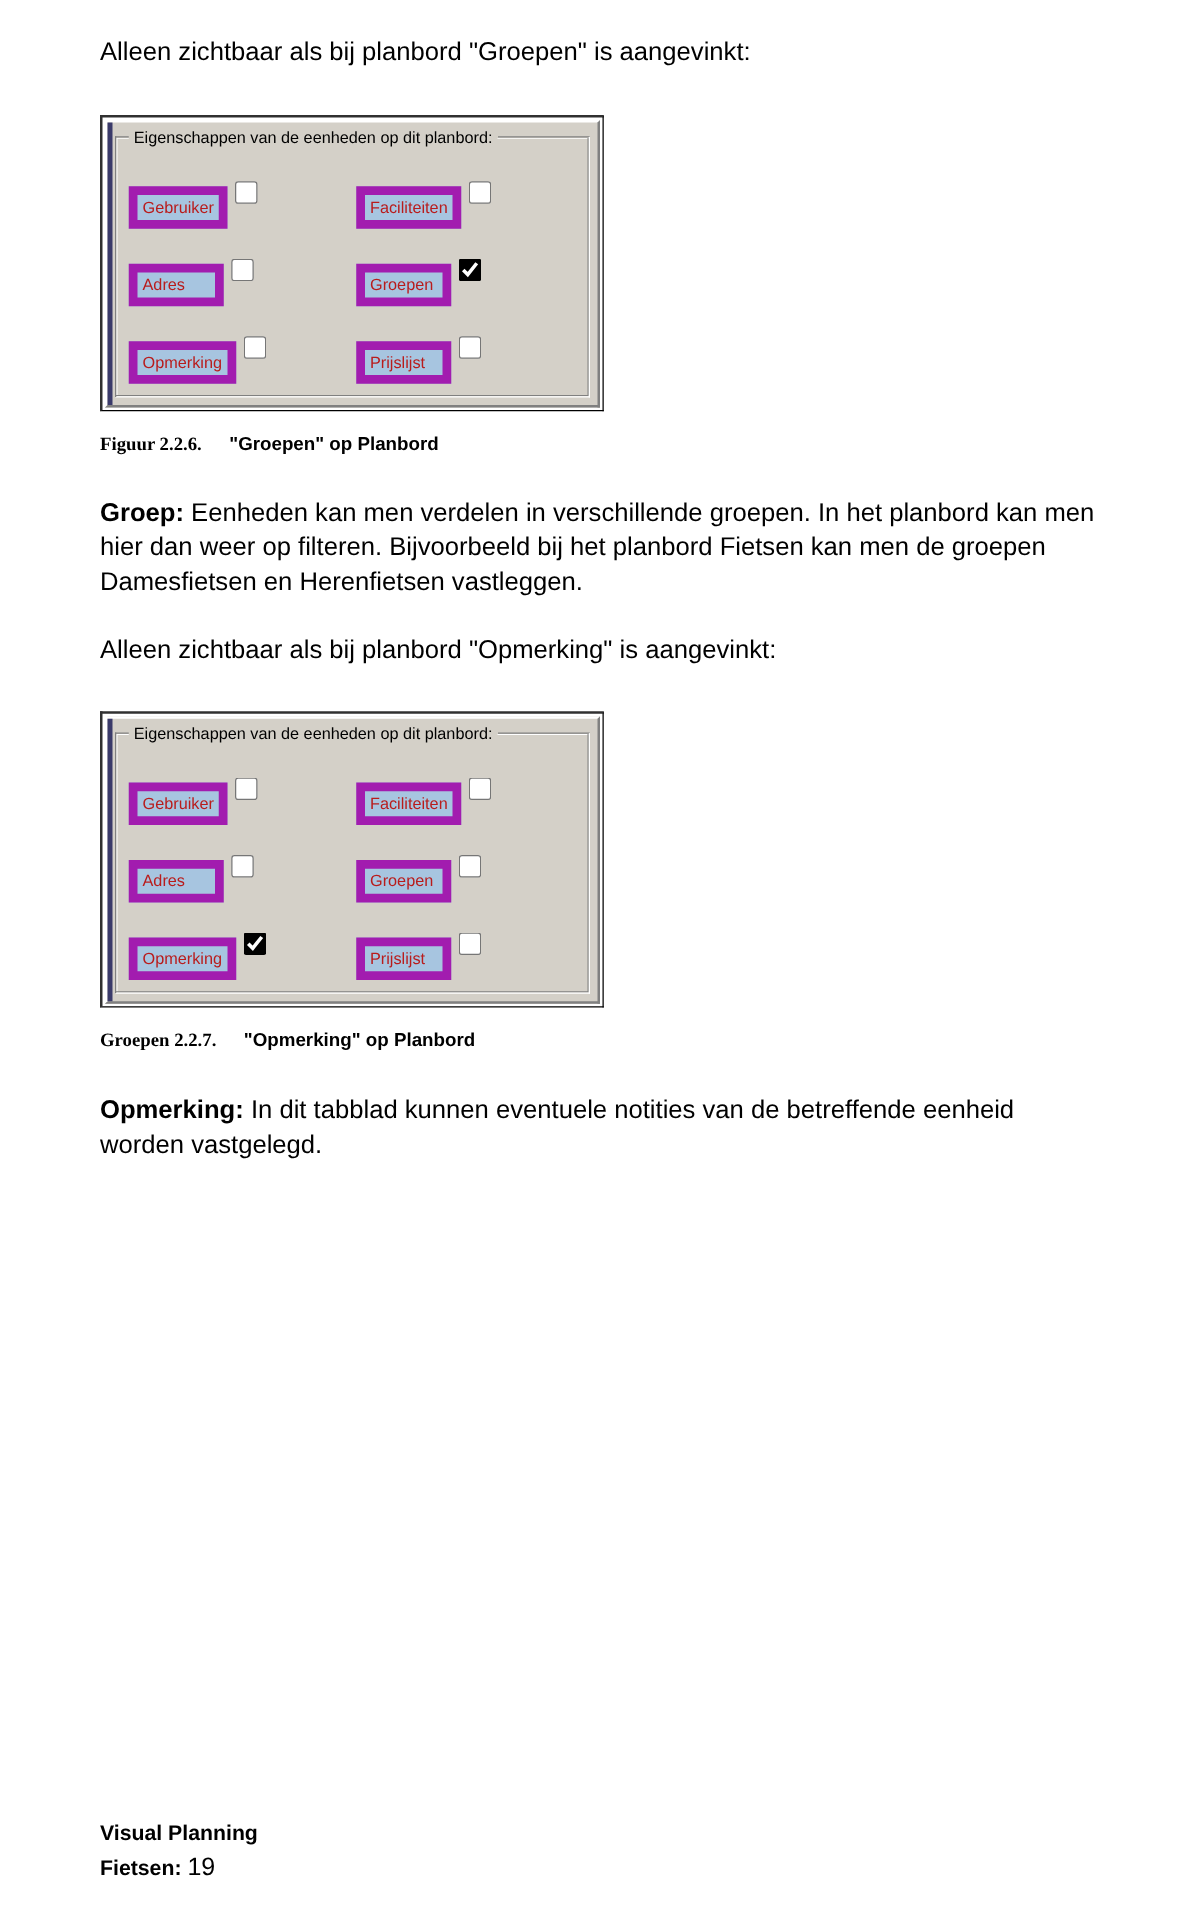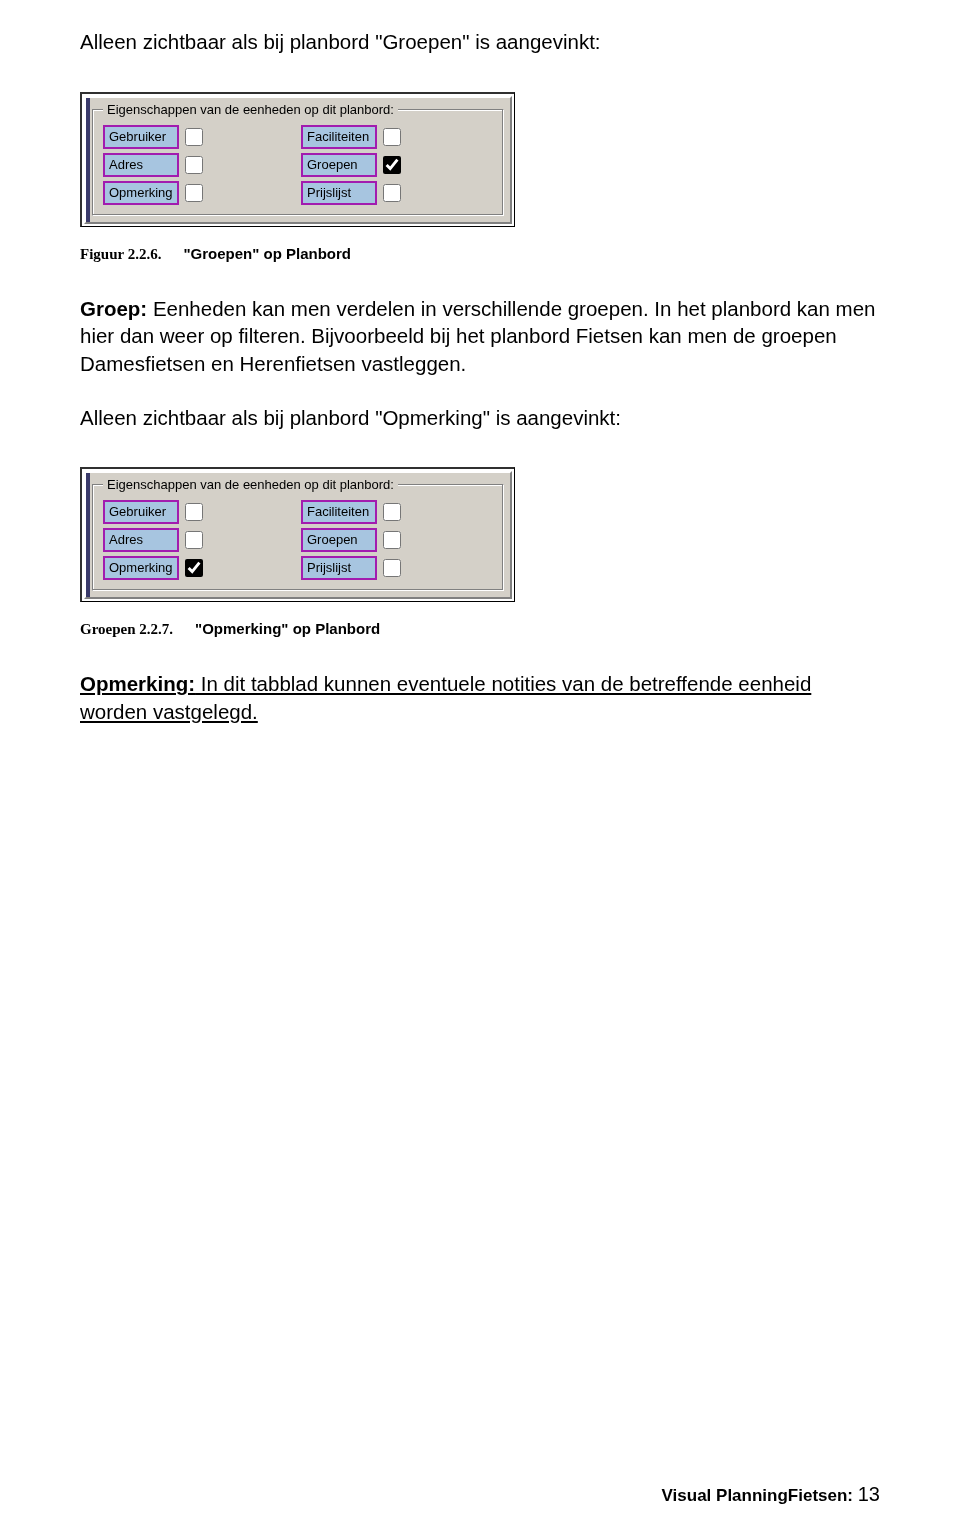--- a/index.html
+++ b/index.html
@@ -17,21 +17,20 @@
     box-sizing: border-box;
     position: relative;
   }
   .body-text {
     font-size: 20.5px;
     line-height: 1.35;
     margin: 0 0 26px 0;
   }
   .body-text.last {
     margin-bottom: 0;
-    text-decoration: underline;
   }
   .bold {
     font-weight: bold;
   }
 
   
   .groupbox-wrap {
     width: 410px;
     margin: 36px 0 18px 0;
   }
@@ -59,48 +58,49 @@
     margin: 0 0 0 6px;
     border: 1px solid #808080;
     border-right-color: #ffffff;
     border-bottom-color: #ffffff;
     box-shadow: inset -1px -1px 0 #808080, inset 1px 1px 0 #ffffff;
     padding: 6px 10px 10px 10px;
     font-family: Tahoma, Arial, sans-serif;
     font-size: 13px;
     color: #000;
     box-sizing: border-box;
-    width: 412px;
+    width: 380px;
   }
   fieldset.gb legend {
     padding: 0 4px;
     background: #d4d0c8;
   }
   .gb-grid {
     display: grid;
     grid-template-columns: 1fr 1fr;
     row-gap: 4px;
     column-gap: 6px;
     margin-top: 2px;
   }
   .gb-row {
     display: flex;
     align-items: center;
     gap: 6px;
   }
   .gb-label {
     flex: 0 0 76px;
     background: #a7c5e0;
-    border: 2px solid #a21caf;
+    border: 7px solid #a21caf;
     padding: 2px 4px;
     font-size: 13px;
     line-height: 16px;
-    color: #000000;
+    color: #b91c1c;
     box-sizing: border-box;
     white-space: nowrap;
+    margin-top: 24px;
   }
   .gb-check {
     width: 18px;
     height: 18px;
     accent-color: #000;
     margin: 0;
   }
   .darkbar {
     position: absolute;
     left: 0;
@@ -128,20 +128,21 @@
     bottom: 30px;
     left: 80px;
     right: 80px;
     font-size: 17px;
     line-height: 1.45;
   }
   .footer-row {
     display: flex;
     justify-content: flex-end;
     align-items: baseline;
+    flex-direction: column;
   }
   .footer .pagelabel .num {
     font-size: 20px;
   }
 </style>
 </head>
 <body>
 
 <div class="page">
 
@@ -241,18 +242,18 @@
   </p>
 
   <p class="body-text last">
     <span class="bold">Opmerking:</span><span> In dit tabblad kunnen eventuele notities van de betreffende eenheid worden vastgelegd.</span>
   </p>
 
   <div class="footer">
     <div class="footer-row">
       <span class="bold">Visual Planning</span>
       <span class="pagelabel">
-        <span class="bold">Fietsen: </span><span class="num">13</span>
+        <span class="bold">Fietsen: </span><span class="num">19</span>
       </span>
     </div>
   </div>
 
 </div>
 
 </body></html>

